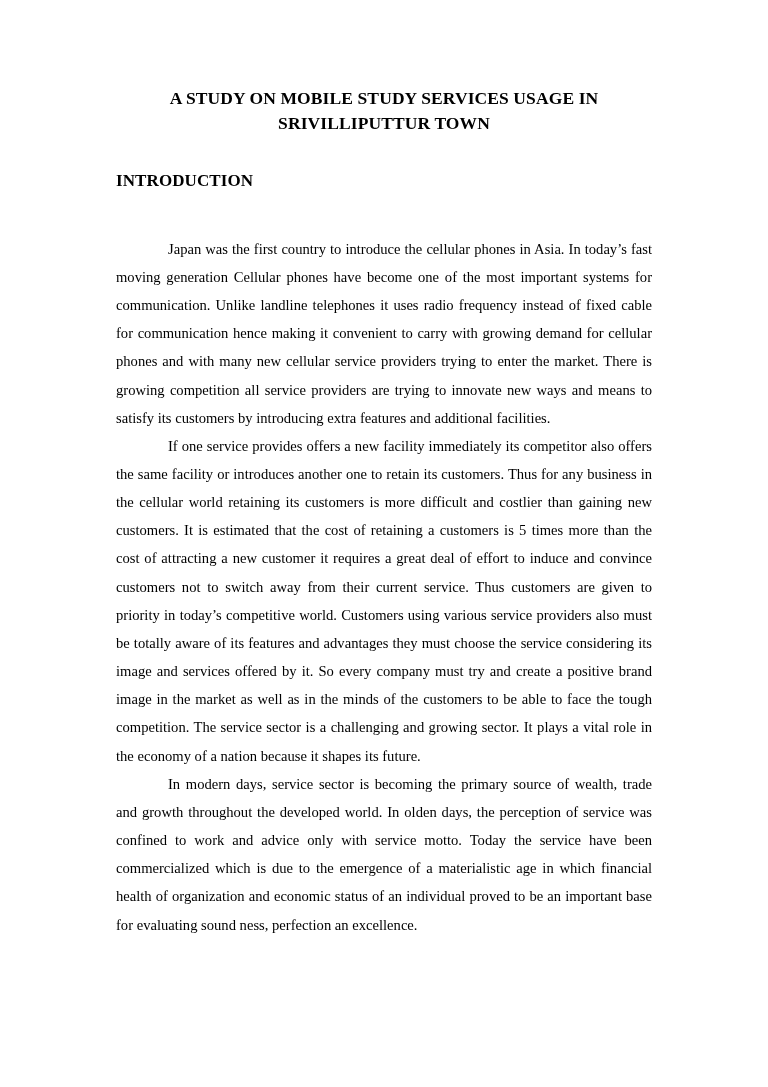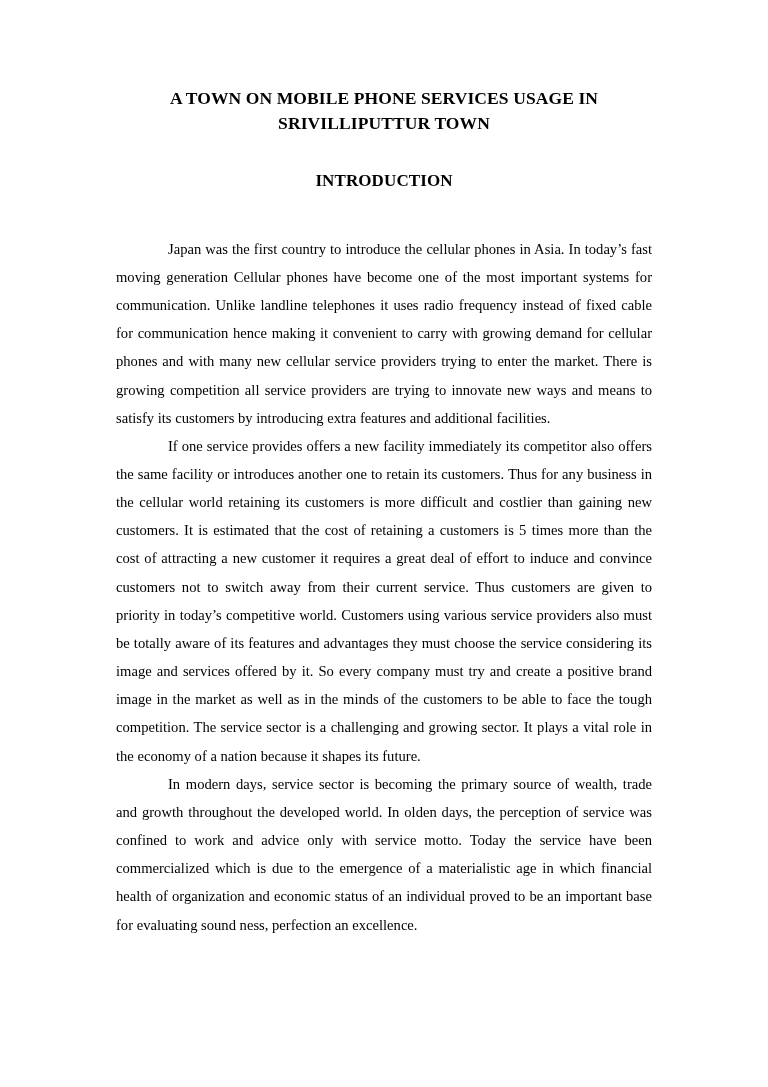--- a/index.html
+++ b/index.html
@@ -25,21 +25,21 @@
     font-size: 17.5px;
     font-weight: bold;
     text-align: center;
     line-height: 1.45;
     margin: 0 0 6px 0;
     letter-spacing: 0.1px;
   }
   .section-heading {
     font-size: 17px;
     font-weight: bold;
-    text-align: center;
+    text-align: left;
     margin: 34px 0 0 0;
     letter-spacing: 0.1px;
   }
   .body-text {
     font-size: 14.6px;
     line-height: 1.93;
     text-align: justify;
     text-justify: inter-word;
     margin: 0;
   }
@@ -48,21 +48,21 @@
   }
   .indent {
     text-indent: 52px;
   }
 </style>
 </head>
 <body>
 
 <div class="page">
 
-  <h1 class="doc-title">A TOWN ON MOBILE PHONE SERVICES USAGE IN SRIVILLIPUTTUR TOWN</h1>
+  <h1 class="doc-title">A STUDY ON MOBILE STUDY SERVICES USAGE IN SRIVILLIPUTTUR TOWN</h1>
 
   <h2 class="section-heading">INTRODUCTION</h2>
 
   <p class="body-text first-para indent">Japan was the first country to introduce the cellular phones in Asia. In today’s fast moving generation Cellular phones have become one of the most important systems for communication. Unlike landline telephones it uses radio frequency instead of fixed cable for communication hence making it convenient to carry with growing demand for cellular phones and with many new cellular service providers trying to enter the market. There is growing competition all service providers are trying to innovate new ways and means to satisfy its customers by introducing extra features and additional facilities.</p>
 
   <p class="body-text indent">If one service provides offers a new facility immediately its competitor also offers the same facility or introduces another one to retain its customers. Thus for any business in the cellular world retaining its customers is more difficult and costlier than gaining new customers. It is estimated that the cost of retaining a customers is    5 times more than the cost of attracting a new customer it requires a great deal of effort to induce and convince customers not to switch away from their current service. Thus customers are given to priority in today’s competitive world. Customers using various service providers also must be totally aware of its features and advantages they must choose the service considering its image and services offered by it. So every company must try and create a positive brand image in the market as well as in the minds of the customers to be able to face the tough competition. The service sector is a challenging and growing sector. It plays a vital role in the economy of a nation because it shapes its future.</p>
 
   <p class="body-text indent">In modern days, service sector is becoming the primary source of wealth, trade and growth throughout the developed world. In olden days, the perception of service was confined to work and advice only with service motto. Today the service have been commercialized which is due to the emergence of a materialistic age in which financial health of organization and economic status of an individual proved to be an important base for evaluating sound ness, perfection an excellence.</p>
 
 </div>

